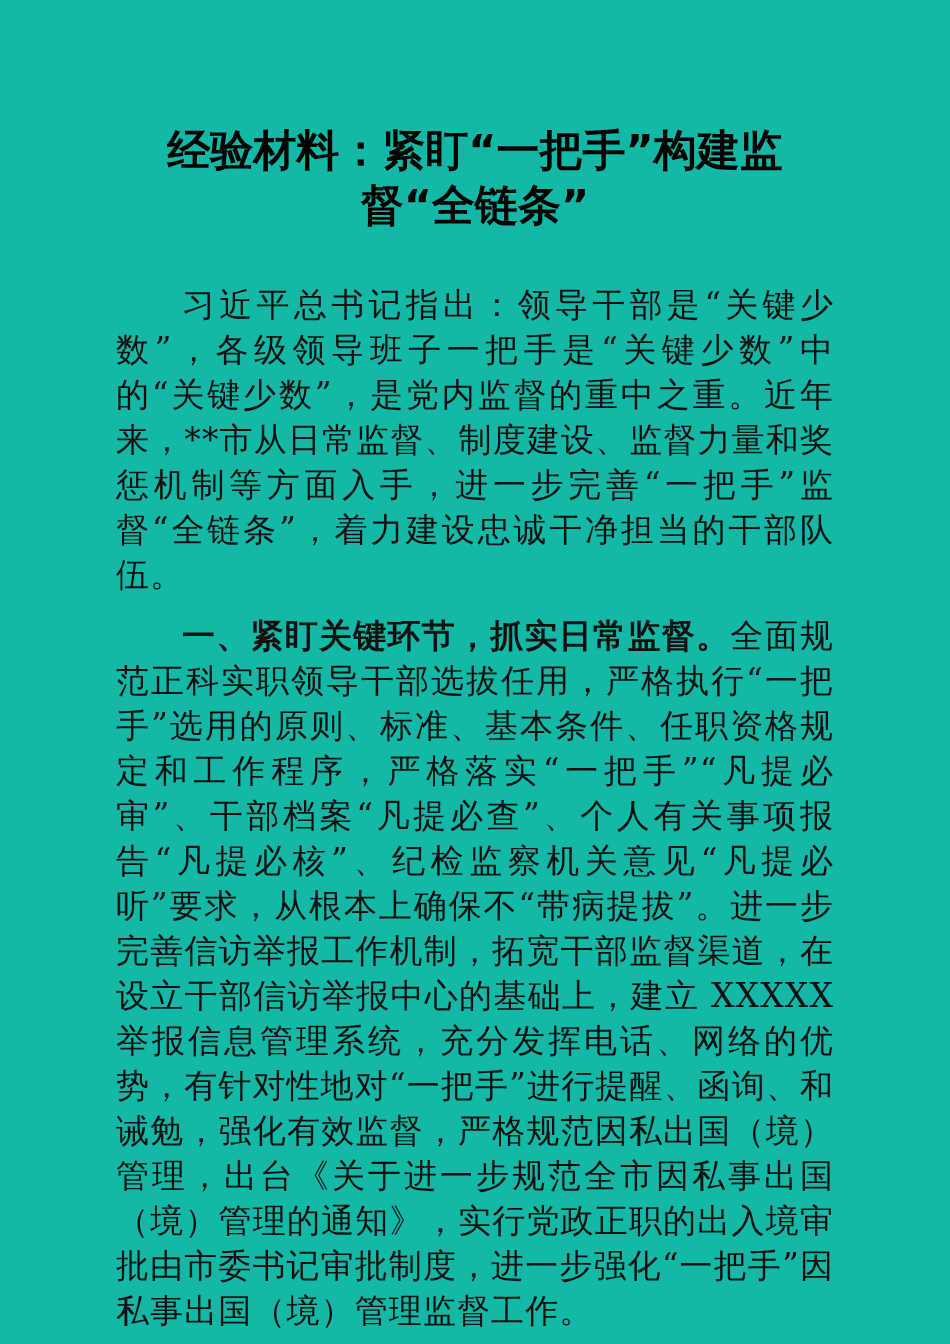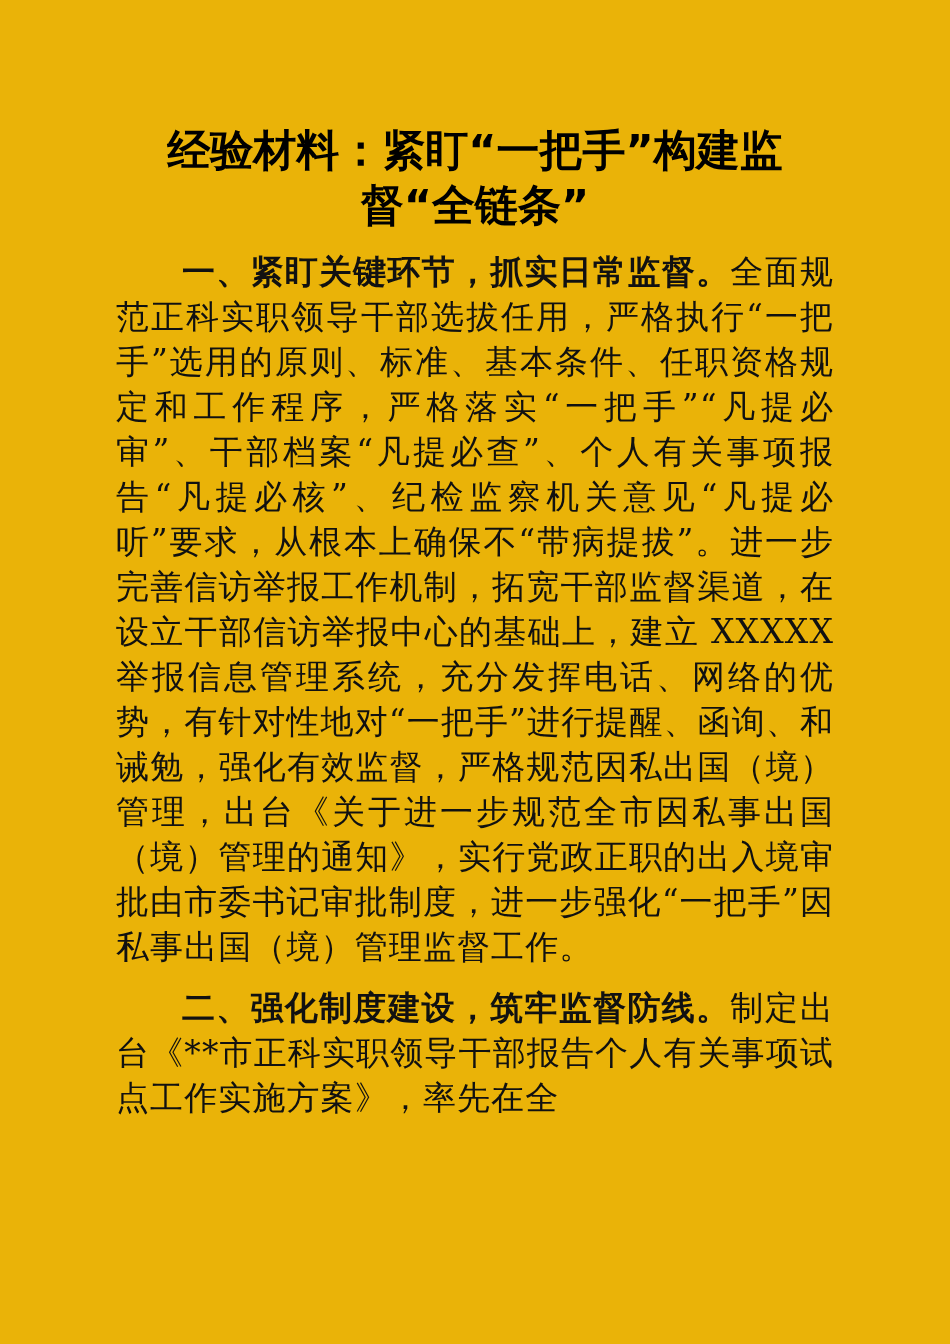--- a/index.html
+++ b/index.html
@@ -12,21 +12,21 @@
   body {
     font-family: "DejaVu Serif", "Liberation Serif", serif;
     color: #000000;
   }
 
   #page {
     position: relative;
     width: 950px;
     height: 1344px;
     margin: 0 auto;
-    background: #eab308;
+    background: #14b8a6;
     overflow: hidden;
     box-sizing: border-box;
   }
 
   
   #doc {
     position: absolute;
     left: 116px;
     top: 0;
     width: 718px;
@@ -79,20 +79,23 @@
 </style>
 </head>
 <body>
 
 <div id="page">
 
   <div id="doc">
 
     <h1 class="doc-title">经验材料：紧盯“一把手”构建监督“全链条”</h1>
 
+    <p class="para first">
+      <span class="body-text">习近平总书记指出：领导干部是“关键少数”，各级领导班子一把手是“关键少数”中的“关键少数”，是党内监督的重中之重。近年来，**市从日常监督、制度建设、监督力量和奖惩机制等方面入手，进一步完善“一把手”监督“全链条”，着力建设忠诚干净担当的干部队伍。</span>
+    </p>
 
     <p class="para next">
       <span class="sec-head">一、紧盯关键环节，抓实日常监督。</span><span class="body-text">全面规范正科实职领导干部选拔任用，严格执行“一把手”选用的原则、标准、基本条件、任职资格规定和工作程序，严格落实“一把手”“凡提必审”、干部档案“凡提必查”、个人有关事项报告“凡提必核”、纪检监察机关意见“凡提必听”要求，从根本上确保不“带病提拔”。进一步完善信访举报工作机制，拓宽干部监督渠道，在设立干部信访举报中心的基础上，建立 XXXXX 举报信息管理系统，充分发挥电话、网络的优势，有针对性地对“一把手”进行提醒、函询、和诫勉，强化有效监督，严格规范因私出国（境）管理，出台《关于进一步规范全市因私事出国（境）管理的通知》，实行党政正职的出入境审批由市委书记审批制度，进一步强化“一把手”因私事出国（境）管理监督工作。</span>
     </p>
 
     <p class="para next">
       <span class="sec-head">二、强化制度建设，筑牢监督防线。</span><span class="body-text">制定出台《**市正科实职领导干部报告个人有关事项试点工作实施方案》，率先在全</span>
     </p>
 
   </div>

